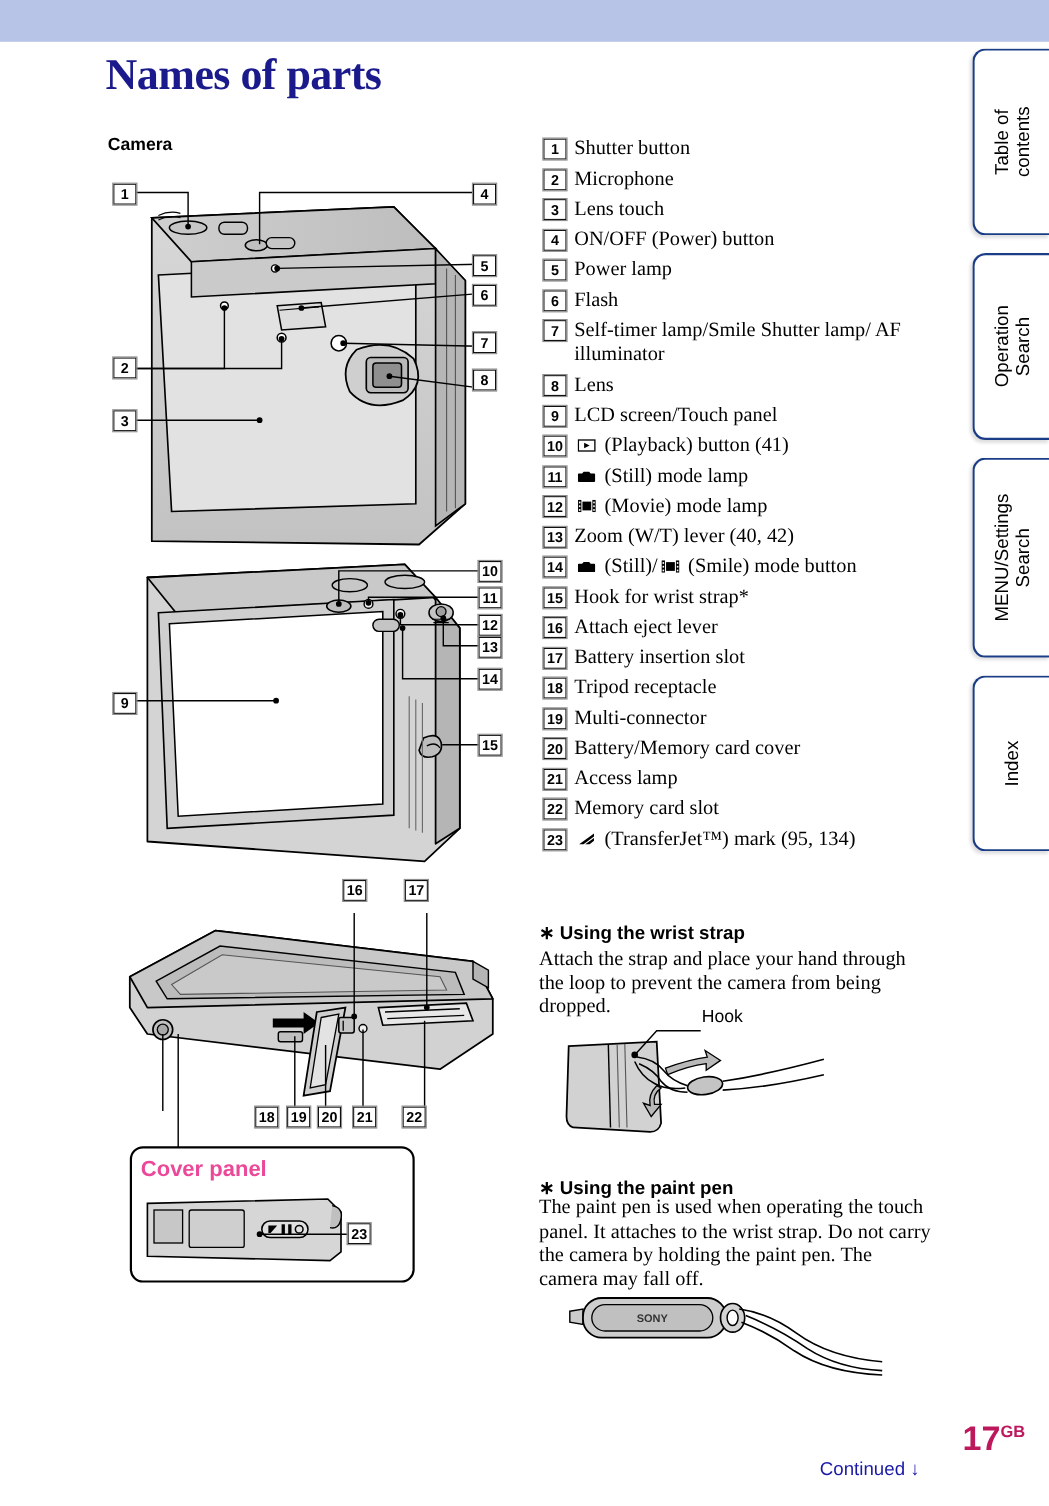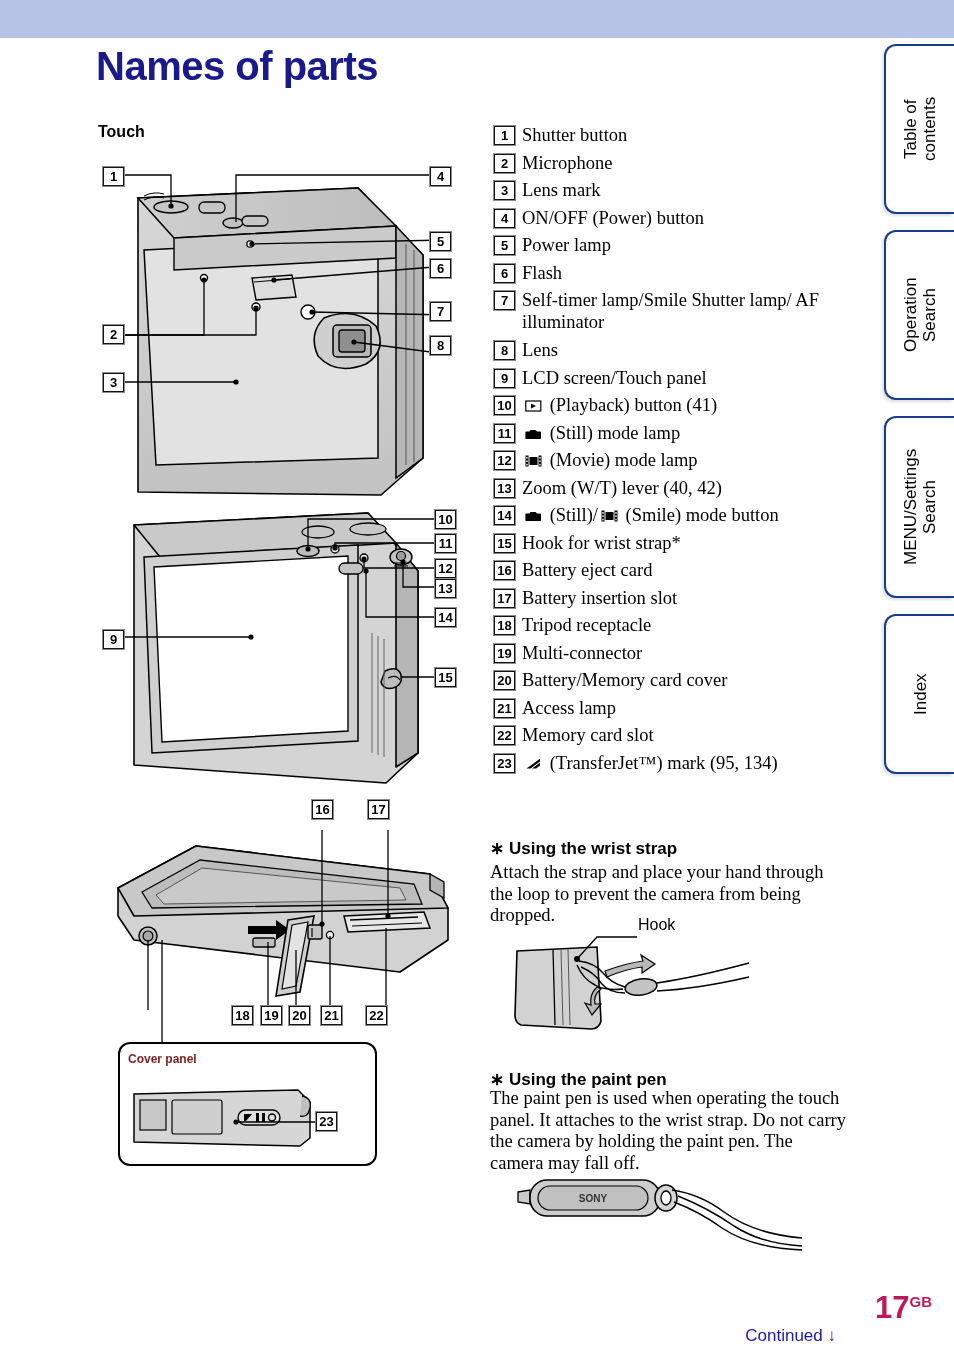--- a/index.html
+++ b/index.html
@@ -10,21 +10,21 @@
     overflow:hidden;
   }
   
   #topband{
     position:absolute;left:0;top:0;width:954px;height:38px;
     background:#b7c4e8;
   }
   
   #title{
     position:absolute;left:96px;top:44px;
-    font-family:Liberation Sans, sans-serif;
+    font-family:Liberation Serif, serif;
     font-weight:bold;font-size:40px;color:#1a1a8c;
     letter-spacing:-0.5px;
   }
   
   .tab{
     position:absolute;right:0;
     width:70px;
     border:2px solid #1b3c86;
     border-right:none;
     border-top-left-radius:12px;
@@ -91,21 +91,21 @@
     font-size:18.5px;line-height:21.5px;color:#000;
   }
   
   #coverbox{
     position:absolute;left:118px;top:1042px;width:255px;height:120px;
     border:2px solid #000;border-radius:12px;background:#fff;
   }
   #coverlabel{
     position:absolute;left:128px;top:1052px;
     font-family:"Liberation Sans", sans-serif;
-    font-weight:bold;font-size:12px;color:#7f1d1d;
+    font-weight:bold;font-size:20px;color:#ec4899;
   }
   
   #pagenum{
     position:absolute;right:22px;top:1290px;
     font-family:"Liberation Sans", sans-serif;
     font-weight:bold;font-size:31px;color:#be185d;
   }
   #pagenum sup{font-size:15px;vertical-align:super;font-weight:bold;}
   #continued{
     position:absolute;right:118px;top:1326px;
@@ -135,21 +135,21 @@
 Search</div>
 </div>
 <div class="tab" id="tab2">
   <div class="tab-inner">MENU/Settings
 Search</div>
 </div>
 <div class="tab" id="tab3">
   <div class="tab-inner">Index</div>
 </div>
 
-<div id="camera-heading">Touch</div>
+<div id="camera-heading">Camera</div>
 
 <div class="diagram" style="left:96px;top:160px;width:370px;height:345px;">
 <svg width="370" height="345" viewBox="0 0 370 345">
   <defs>
     <linearGradient id="bodyg" x1="0" y1="0" x2="0" y2="1">
       <stop offset="0" stop-color="#d8d8d8"></stop>
           <stop offset="1" stop-color="#c2c2c2"></stop>
     </linearGradient>
     <linearGradient id="topg" x1="0" y1="0" x2="1" y2="0">
       <stop offset="0" stop-color="#cfcfcf"></stop>
@@ -386,21 +386,21 @@
     <div class="pitem">
       <span class="numbox">1</span>
       <span class="ptext">Shutter button</span>
     </div>
     <div class="pitem">
       <span class="numbox">2</span>
       <span class="ptext">Microphone</span>
     </div>
     <div class="pitem">
       <span class="numbox">3</span>
-      <span class="ptext">Lens mark</span>
+      <span class="ptext">Lens touch</span>
     </div>
     <div class="pitem">
       <span class="numbox">4</span>
       <span class="ptext">ON/OFF (Power) button</span>
     </div>
     <div class="pitem">
       <span class="numbox">5</span>
       <span class="ptext">Power lamp</span>
     </div>
     <div class="pitem">
@@ -465,21 +465,21 @@
           <rect x="1.3" y="9.8" width="1.4" height="1.6" fill="#fff"></rect>
           <rect x="14.3" y="9.8" width="1.4" height="1.6" fill="#fff"></rect>
         </svg><span> (Smile) mode button</span></span>
     </div>
     <div class="pitem">
       <span class="numbox">15</span>
       <span class="ptext">Hook for wrist strap*</span>
     </div>
     <div class="pitem">
       <span class="numbox">16</span>
-      <span class="ptext">Battery eject card</span>
+      <span class="ptext">Attach eject lever</span>
     </div>
     <div class="pitem">
       <span class="numbox">17</span>
       <span class="ptext">Battery insertion slot</span>
     </div>
     <div class="pitem">
       <span class="numbox">18</span>
       <span class="ptext">Tripod receptacle</span>
     </div>
     <div class="pitem">

